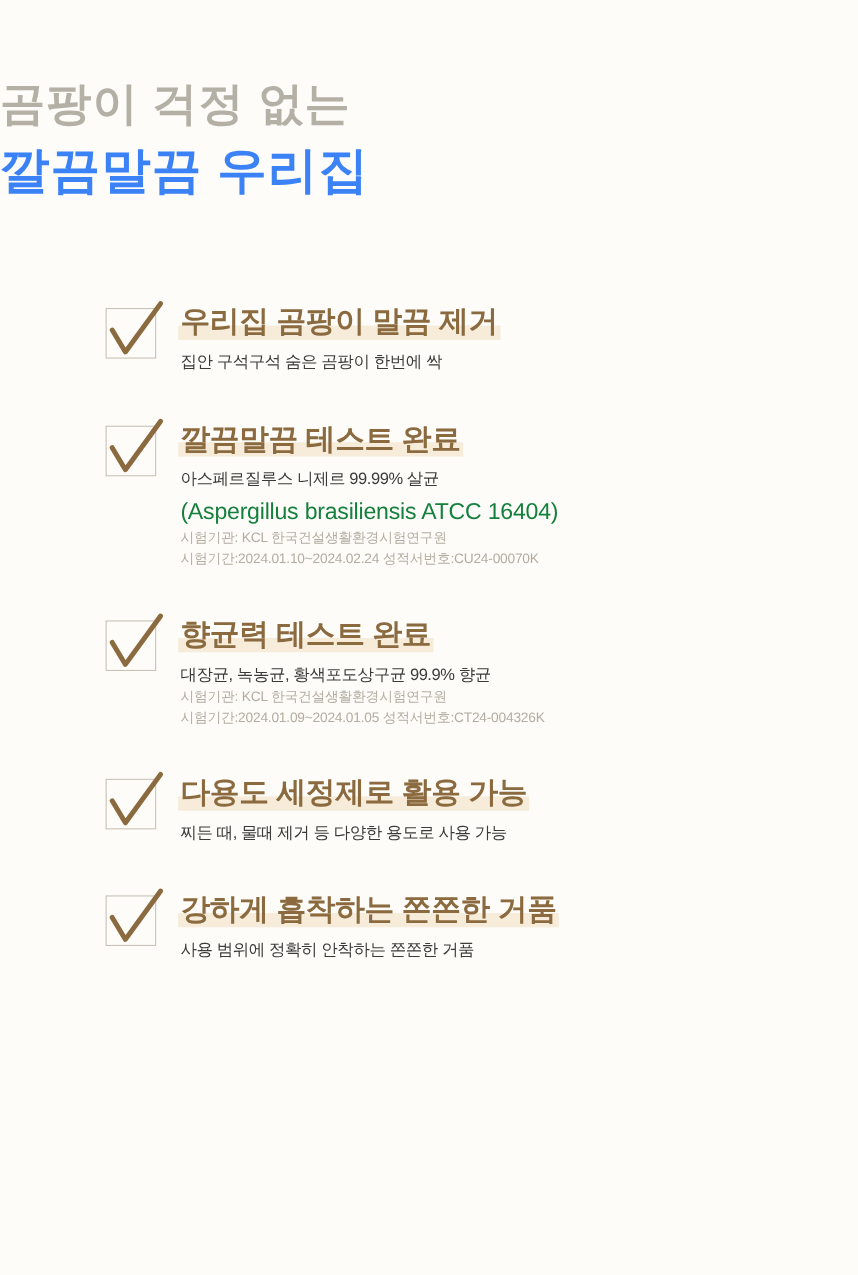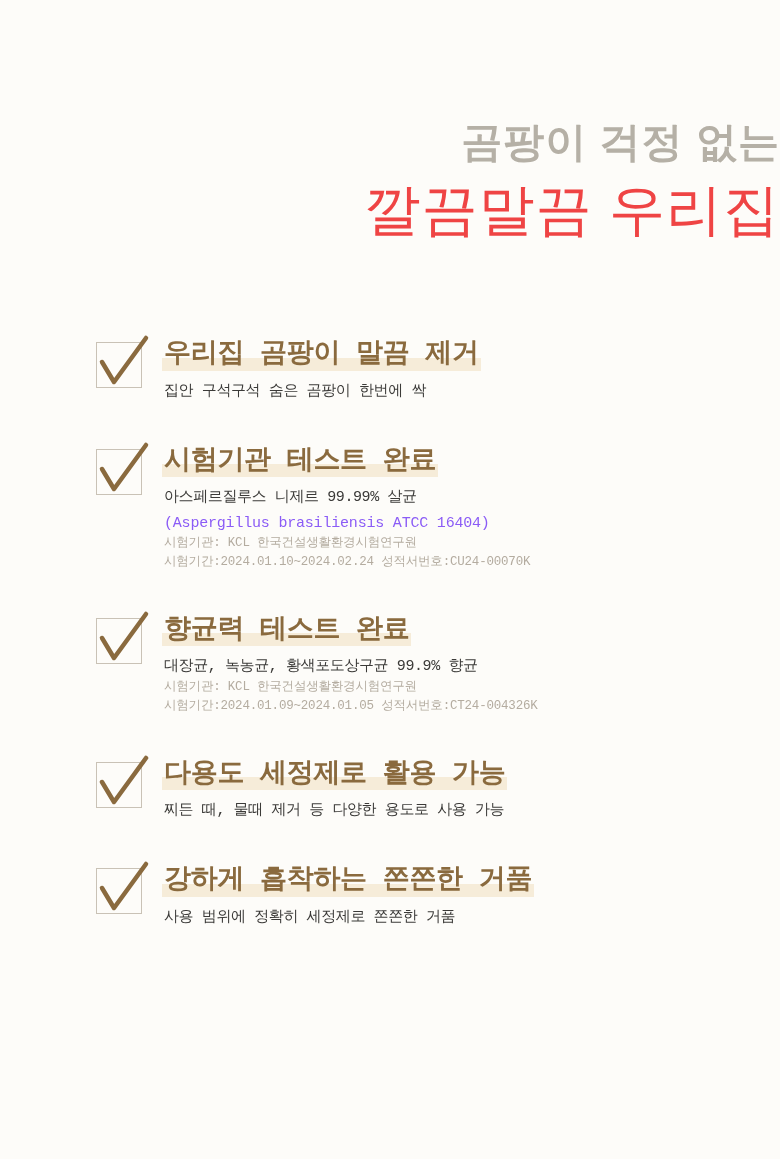--- a/index.html
+++ b/index.html
@@ -16,45 +16,44 @@
   }
   .page {
     position: relative;
     width: 780px;
     height: 1159px;
     box-sizing: border-box;
   }
 
   
   .headline {
-    padding-top: 116px;
-    text-align: right;
+    padding-top: 68px;
+    text-align: left;
   }
   .headline-line1 {
     font-size: 41px;
     font-weight: 700;
     letter-spacing: 1px;
     color: #b5b0a6;
     line-height: 1.28;
   }
   .headline-line2 {
-    font-size: 56px;
-    font-weight: 400;
+    font-size: 45px;
+    font-weight: 700;
     letter-spacing: 1px;
-    color: #ef4444;
+    color: #3b82f6;
     line-height: 1.28;
     margin-top: 6px;
   }
 
   
   .features {
     margin-top: 92px;
     padding-left: 96px;
     padding-right: 40px;
-    font-family: Liberation Mono, monospace;
   }
   .feature {
     display: flex;
     align-items: flex-start;
     margin-bottom: 42px;
   }
   .feature:last-child { margin-bottom: 16px; }
 
   .check-box {
     position: relative;
@@ -102,22 +101,22 @@
     z-index: 1;
   }
   .feature-sub {
     font-size: 15px;
     color: #3b3a38;
     line-height: 1.45;
     margin-top: 9px;
     letter-spacing: -0.4px;
   }
   .feature-latin {
-    font-size: 15px;
-    color: #8b5cf6;
+    font-size: 21px;
+    color: #15803d;
     line-height: 1.4;
     margin-top: 4px;
     letter-spacing: -0.2px;
   }
   .feature-note {
     font-size: 12.5px;
     color: #b4aca0;
     line-height: 1.5;
     margin-top: 0;
     letter-spacing: -0.2px;
@@ -151,21 +150,21 @@
     </div>
 
     <div class="feature">
       <div class="check-box">
         <svg viewBox="0 0 62 62" xmlns="http://www.w3.org/2000/svg">
           <path d="M10 30 L22 50 L54 6" fill="none" stroke="#8a6a3e" stroke-width="4.5" stroke-linecap="round" stroke-linejoin="round"></path>
         </svg>
       </div>
       <div class="feature-body">
         <div class="feature-title">
-          <span class="hl"></span><span class="txt">시험기관 테스트 완료</span>
+          <span class="hl"></span><span class="txt">깔끔말끔 테스트 완료</span>
         </div>
         <div class="feature-sub">아스페르질루스 니제르 99.99% 살균</div>
         <div class="feature-latin">(Aspergillus brasiliensis ATCC 16404)</div>
         <div class="feature-note">
           <div>시험기관: KCL 한국건설생활환경시험연구원</div>
           <div>시험기간:2024.01.10~2024.02.24 성적서번호:CU24-00070K</div>
         </div>
       </div>
     </div>
 
@@ -204,18 +203,18 @@
     <div class="feature">
       <div class="check-box">
         <svg viewBox="0 0 62 62" xmlns="http://www.w3.org/2000/svg">
           <path d="M10 30 L22 50 L54 6" fill="none" stroke="#8a6a3e" stroke-width="4.5" stroke-linecap="round" stroke-linejoin="round"></path>
         </svg>
       </div>
       <div class="feature-body">
         <div class="feature-title">
           <span class="hl"></span><span class="txt">강하게 흡착하는 쫀쫀한 거품</span>
         </div>
-        <div class="feature-sub">사용 범위에 정확히 세정제로 쫀쫀한 거품</div>
+        <div class="feature-sub">사용 범위에 정확히 안착하는 쫀쫀한 거품</div>
       </div>
     </div>
 
   </div>
 </div>
 
 </body></html>

